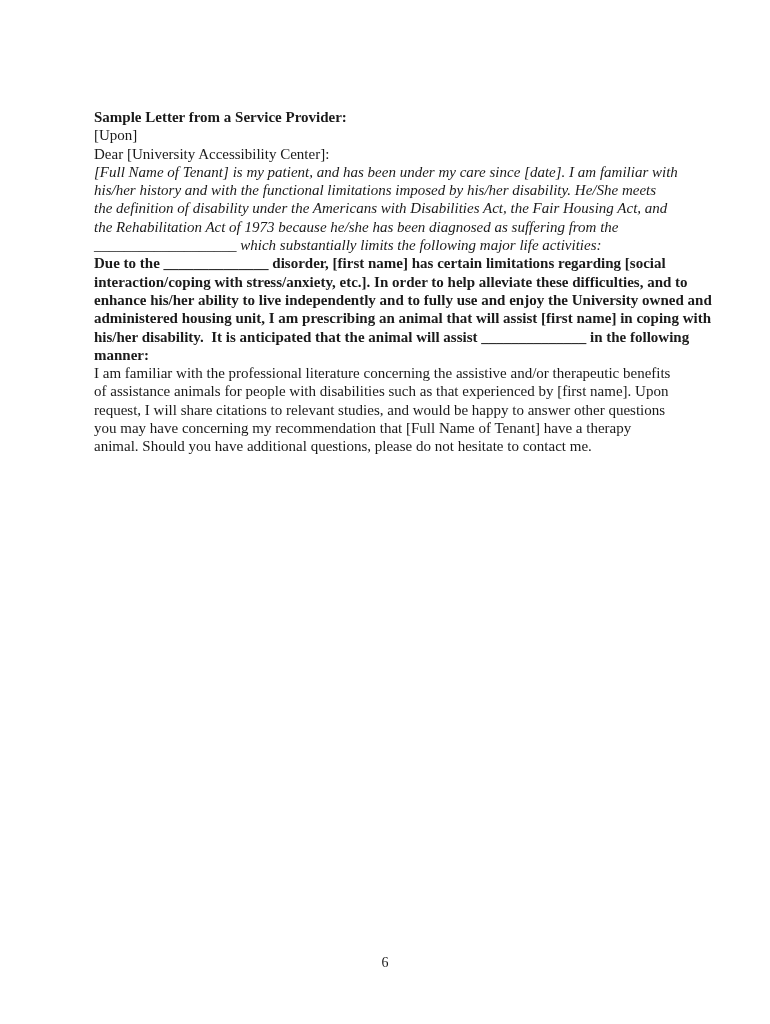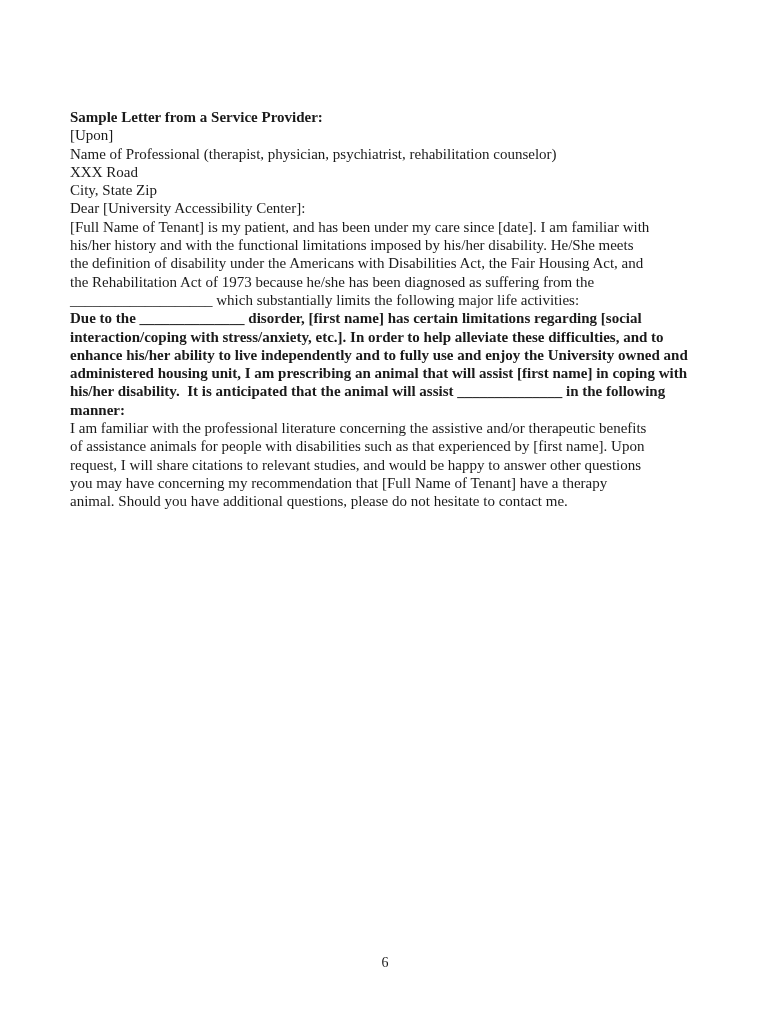--- a/index.html
+++ b/index.html
@@ -13,42 +13,42 @@
     position: relative;
     overflow: hidden;
     font-family: "Liberation Serif", serif;
   }
   .page {
     position: absolute;
     inset: 0;
     background: #ffffff;
   }
   .doc {
-    padding: 108px 84px 0 70px;
+    padding: 108px 84px 0 94px;
     font-size: 15px;
     line-height: 18.3px;
     color: #1a1a1a;
   }
   .doc p, .doc h1 {
     margin: 0;
     padding: 0;
   }
   .pre {
     white-space: pre;
   }
   .title {
     font-size: 15px;
     font-weight: bold;
     line-height: 18.3px;
     margin: 0 0 18px 0;
   }
   .date        { margin-bottom: 54px; }
   .address     { margin-bottom: 18px; }
   .salutation  { margin-bottom: 18px; }
-  .para-1      { margin-bottom: 34px; }
+  .para-1      { margin-bottom: 34px; font-style: italic; }
   .para-2      { margin-bottom: 31px; font-weight: bold; }
   .para-3      { margin-bottom: 13px; }
   .closing     { margin-bottom: 50px; }
   .footer {
     position: absolute;
     top: 954px;
     left: 0;
     width: 770px;
     text-align: center;
     font-size: 14px;
@@ -58,23 +58,20 @@
 </style>
 </head>
 <body>
 
 <div class="page">
   <div class="doc">
     <h1 class="title">Sample Letter from a Service Provider:</h1>
 
     <p class="date">[Upon]</p>
 
-    <p class="address pre">Name of Professional (therapist, physician, psychiatrist, rehabilitation counselor)
-XXX Road
-City, State Zip</p>
 
     <p class="salutation">Dear [University Accessibility Center]:</p>
 
     <p class="para-1 pre">[Full Name of Tenant] is my patient, and has been under my care since [date]. I am familiar with
 his/her history and with the functional limitations imposed by his/her disability. He/She meets
 the definition of disability under the Americans with Disabilities Act, the Fair Housing Act, and
 the Rehabilitation Act of 1973 because he/she has been diagnosed as suffering from the
 ___________________ which substantially limits the following major life activities:</p>
 
     <p class="para-2 pre">Due to the ______________ disorder, [first name] has certain limitations regarding [social

